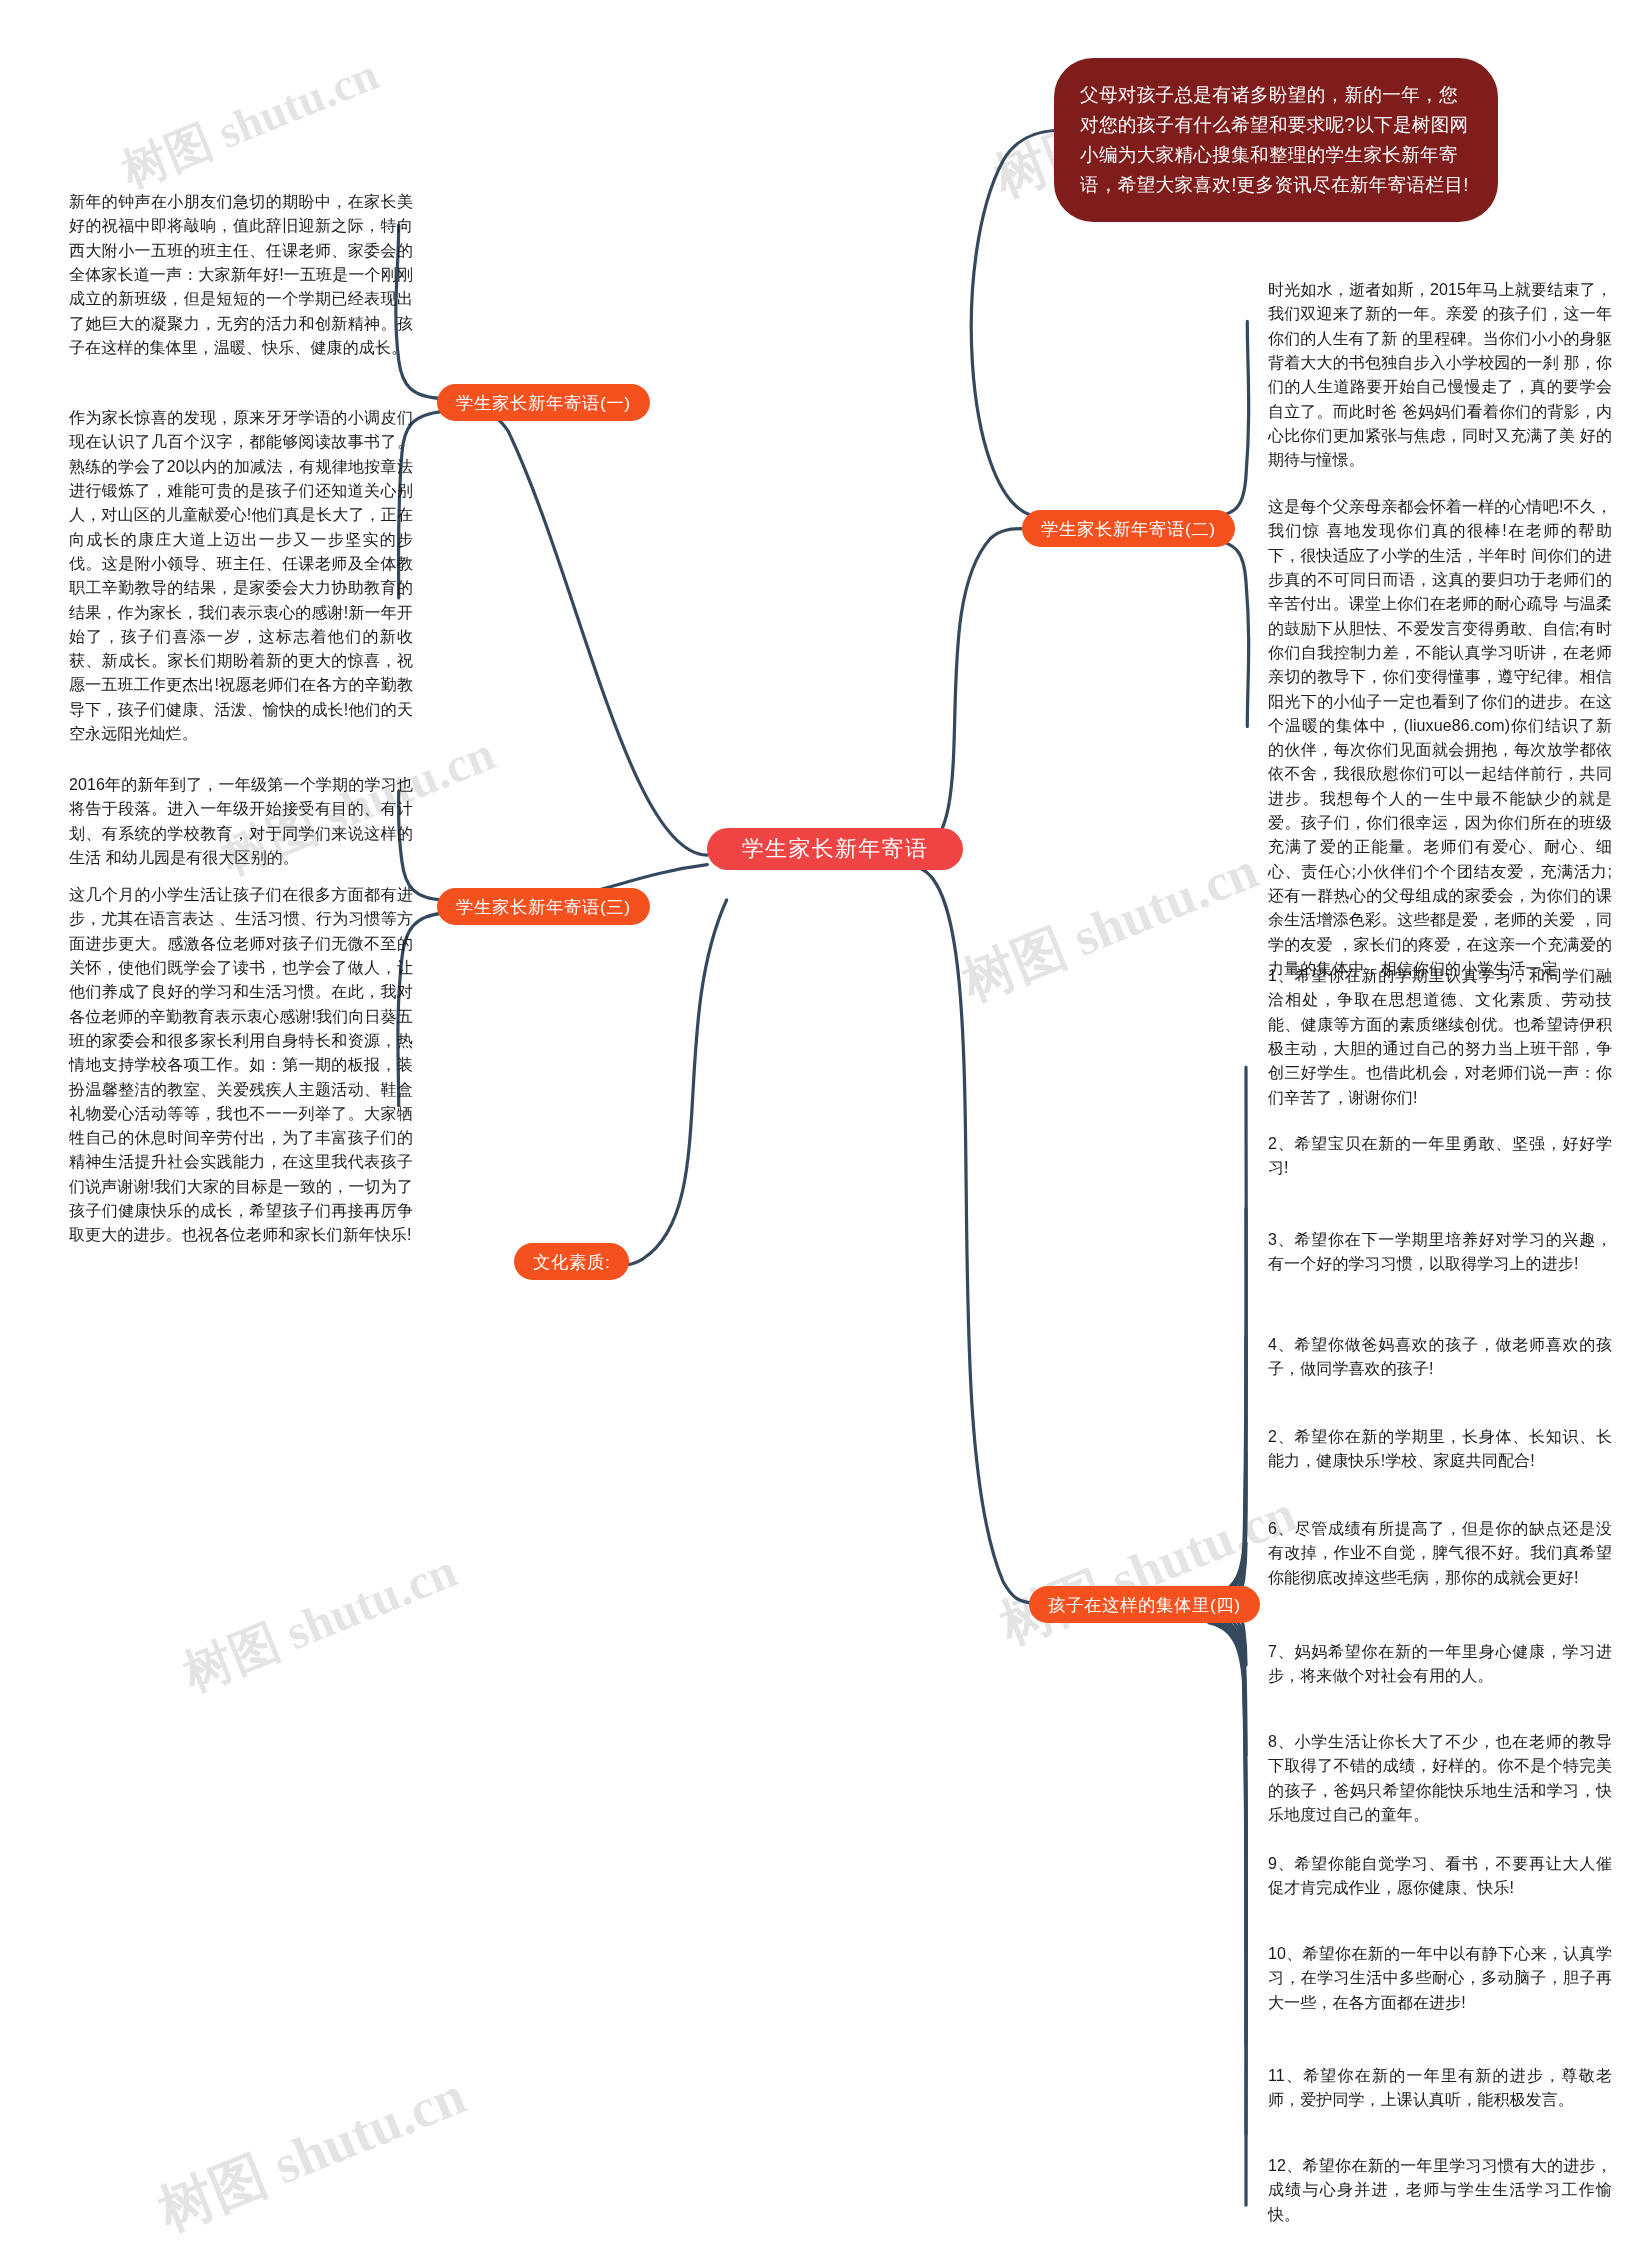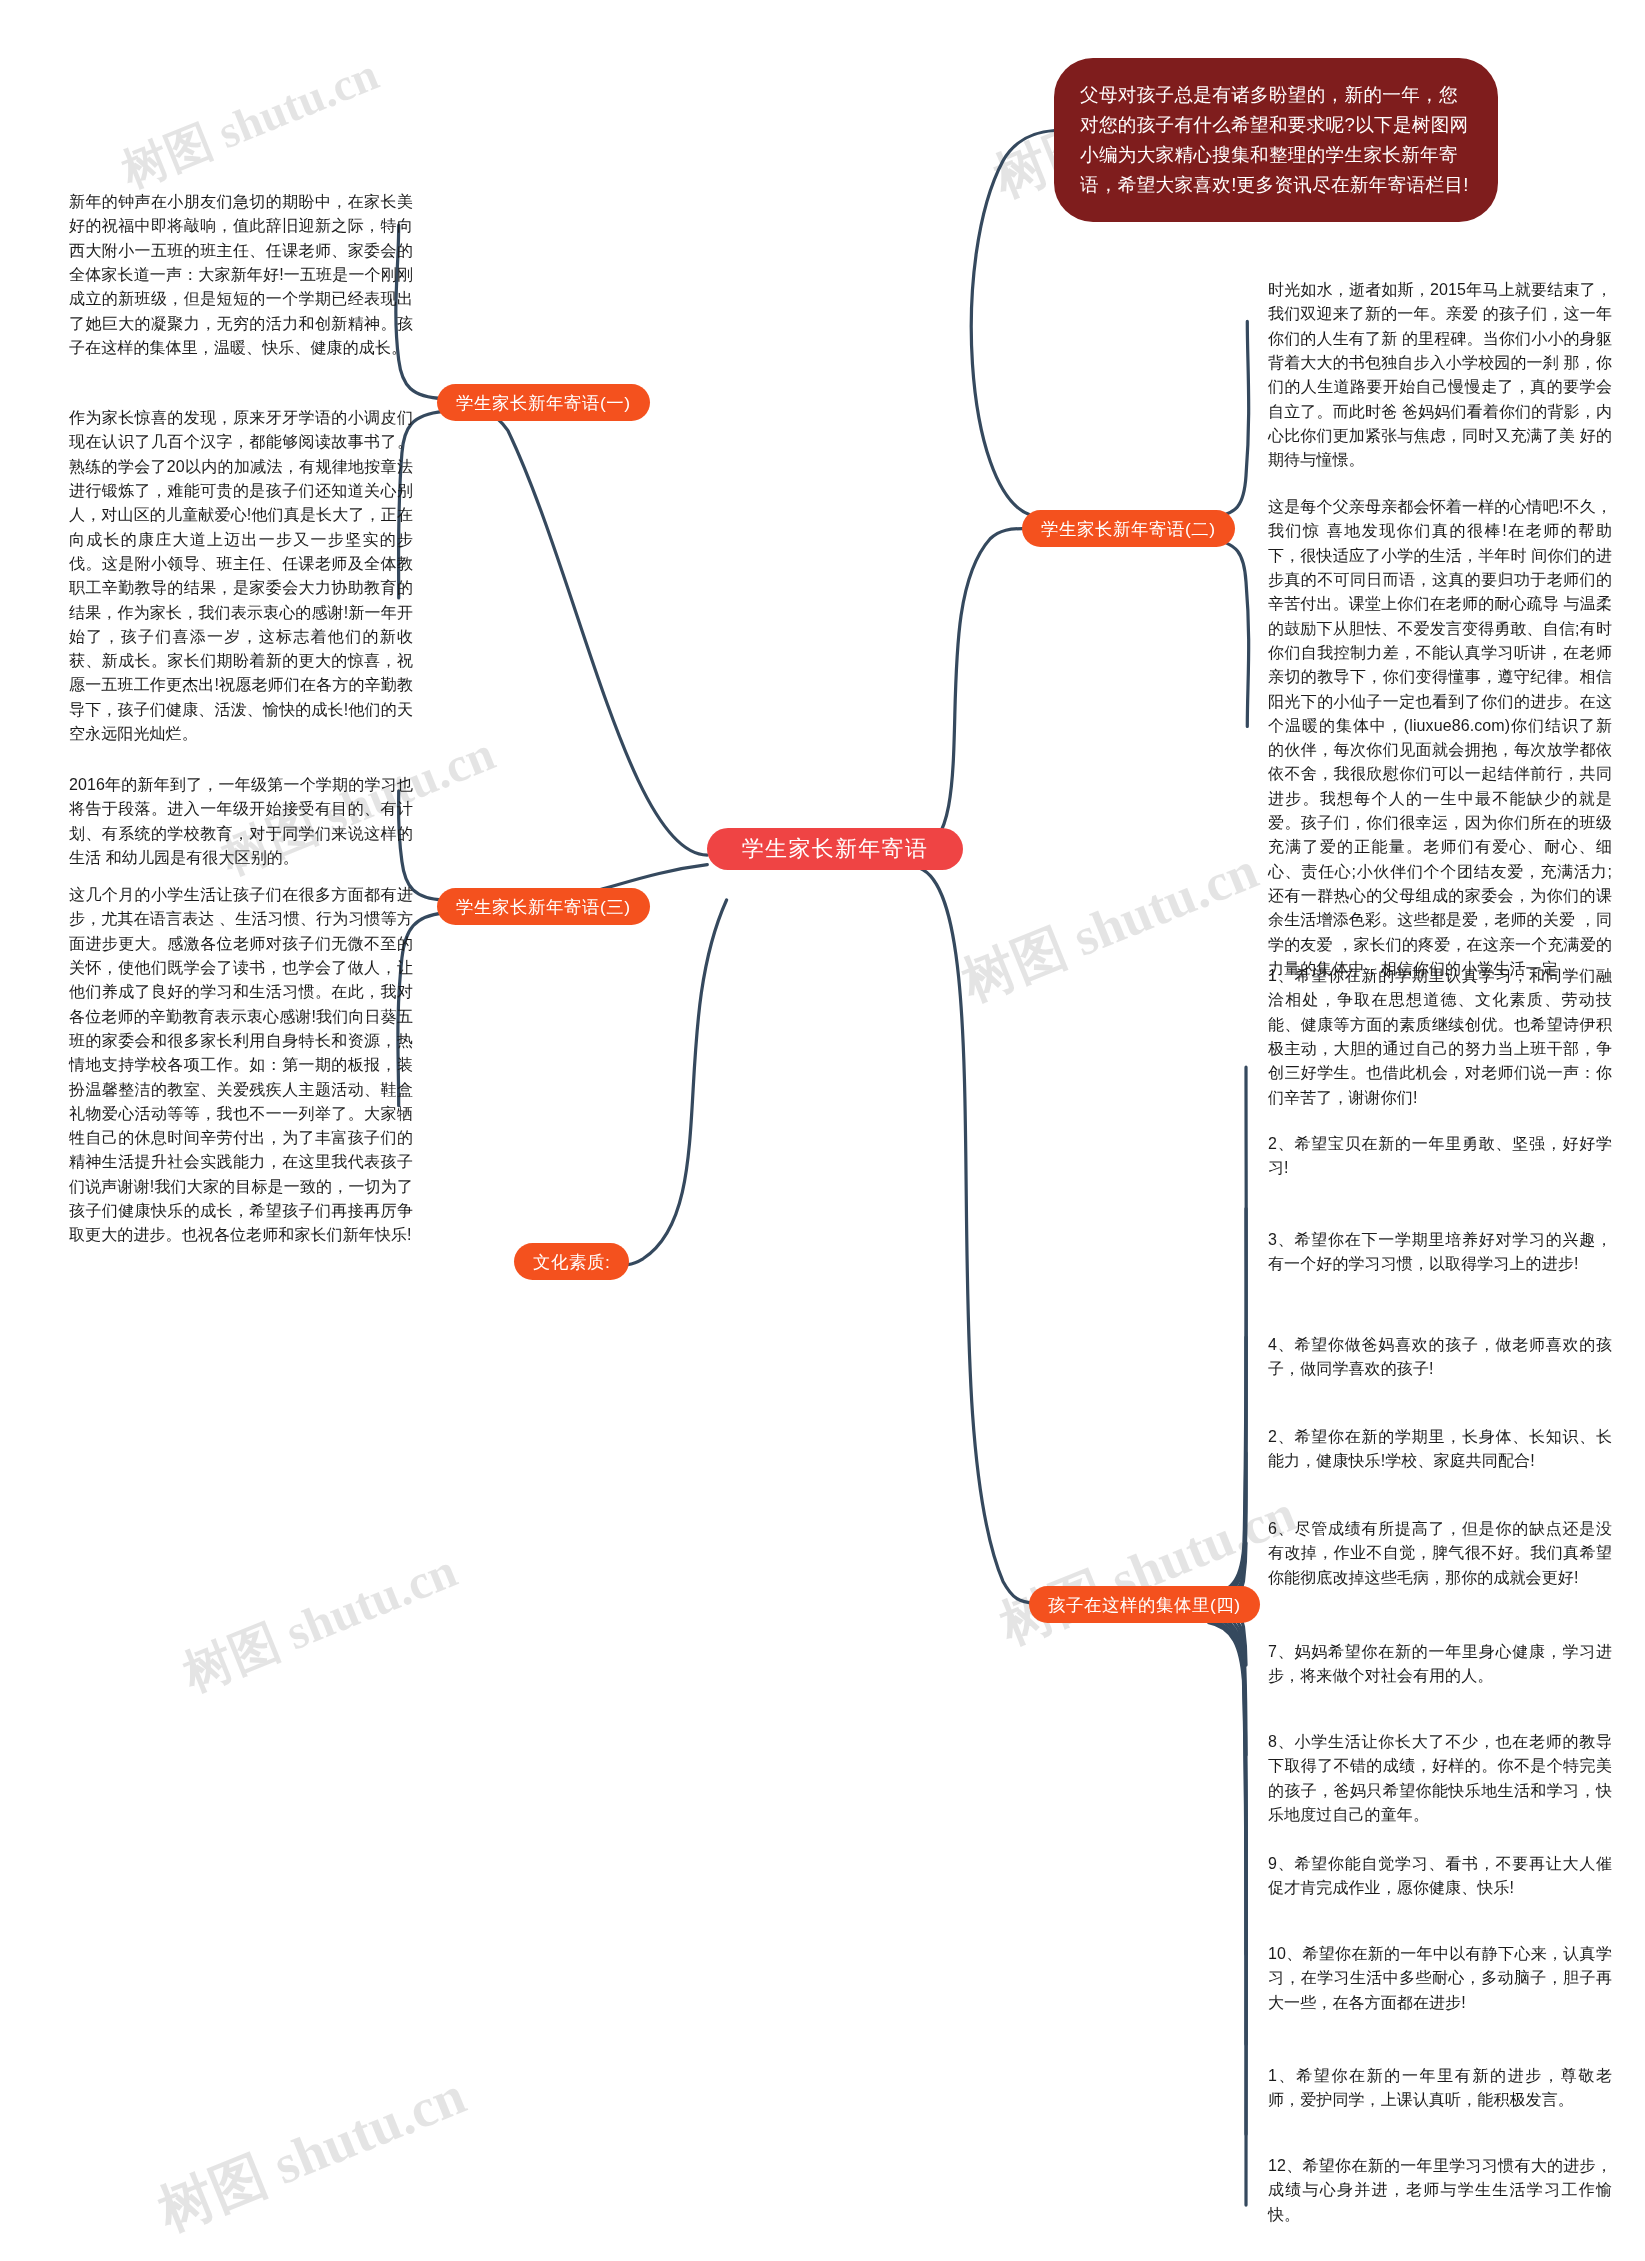--- a/index.html
+++ b/index.html
@@ -172,20 +172,20 @@
   <div class="para" style="left:1268px;top:1730px;width:344px;">
     <span>8、小学生活让你长大了不少，也在老师的教导下取得了不错的成绩，好样的。你不是个特完美的孩子，爸妈只希望你能快乐地生活和学习，快乐地度过自己的童年。</span>
   </div>
   <div class="para" style="left:1268px;top:1852px;width:344px;">
     <span>9、希望你能自觉学习、看书，不要再让大人催促才肯完成作业，愿你健康、快乐!</span>
   </div>
   <div class="para" style="left:1268px;top:1942px;width:344px;">
     <span>10、希望你在新的一年中以有静下心来，认真学习，在学习生活中多些耐心，多动脑子，胆子再大一些，在各方面都在进步!</span>
   </div>
   <div class="para" style="left:1268px;top:2064px;width:344px;">
-    <span>1、希望你在新的一年里有新的进步，尊敬老师，爱护同学，上课认真听，能积极发言。</span>
+    <span>11、希望你在新的一年里有新的进步，尊敬老师，爱护同学，上课认真听，能积极发言。</span>
   </div>
   <div class="para" style="left:1268px;top:2154px;width:344px;">
     <span>12、希望你在新的一年里学习习惯有大的进步，成绩与心身并进，老师与学生生活学习工作愉快。</span>
   </div>
 
 </div>
 
 
 </body></html>

